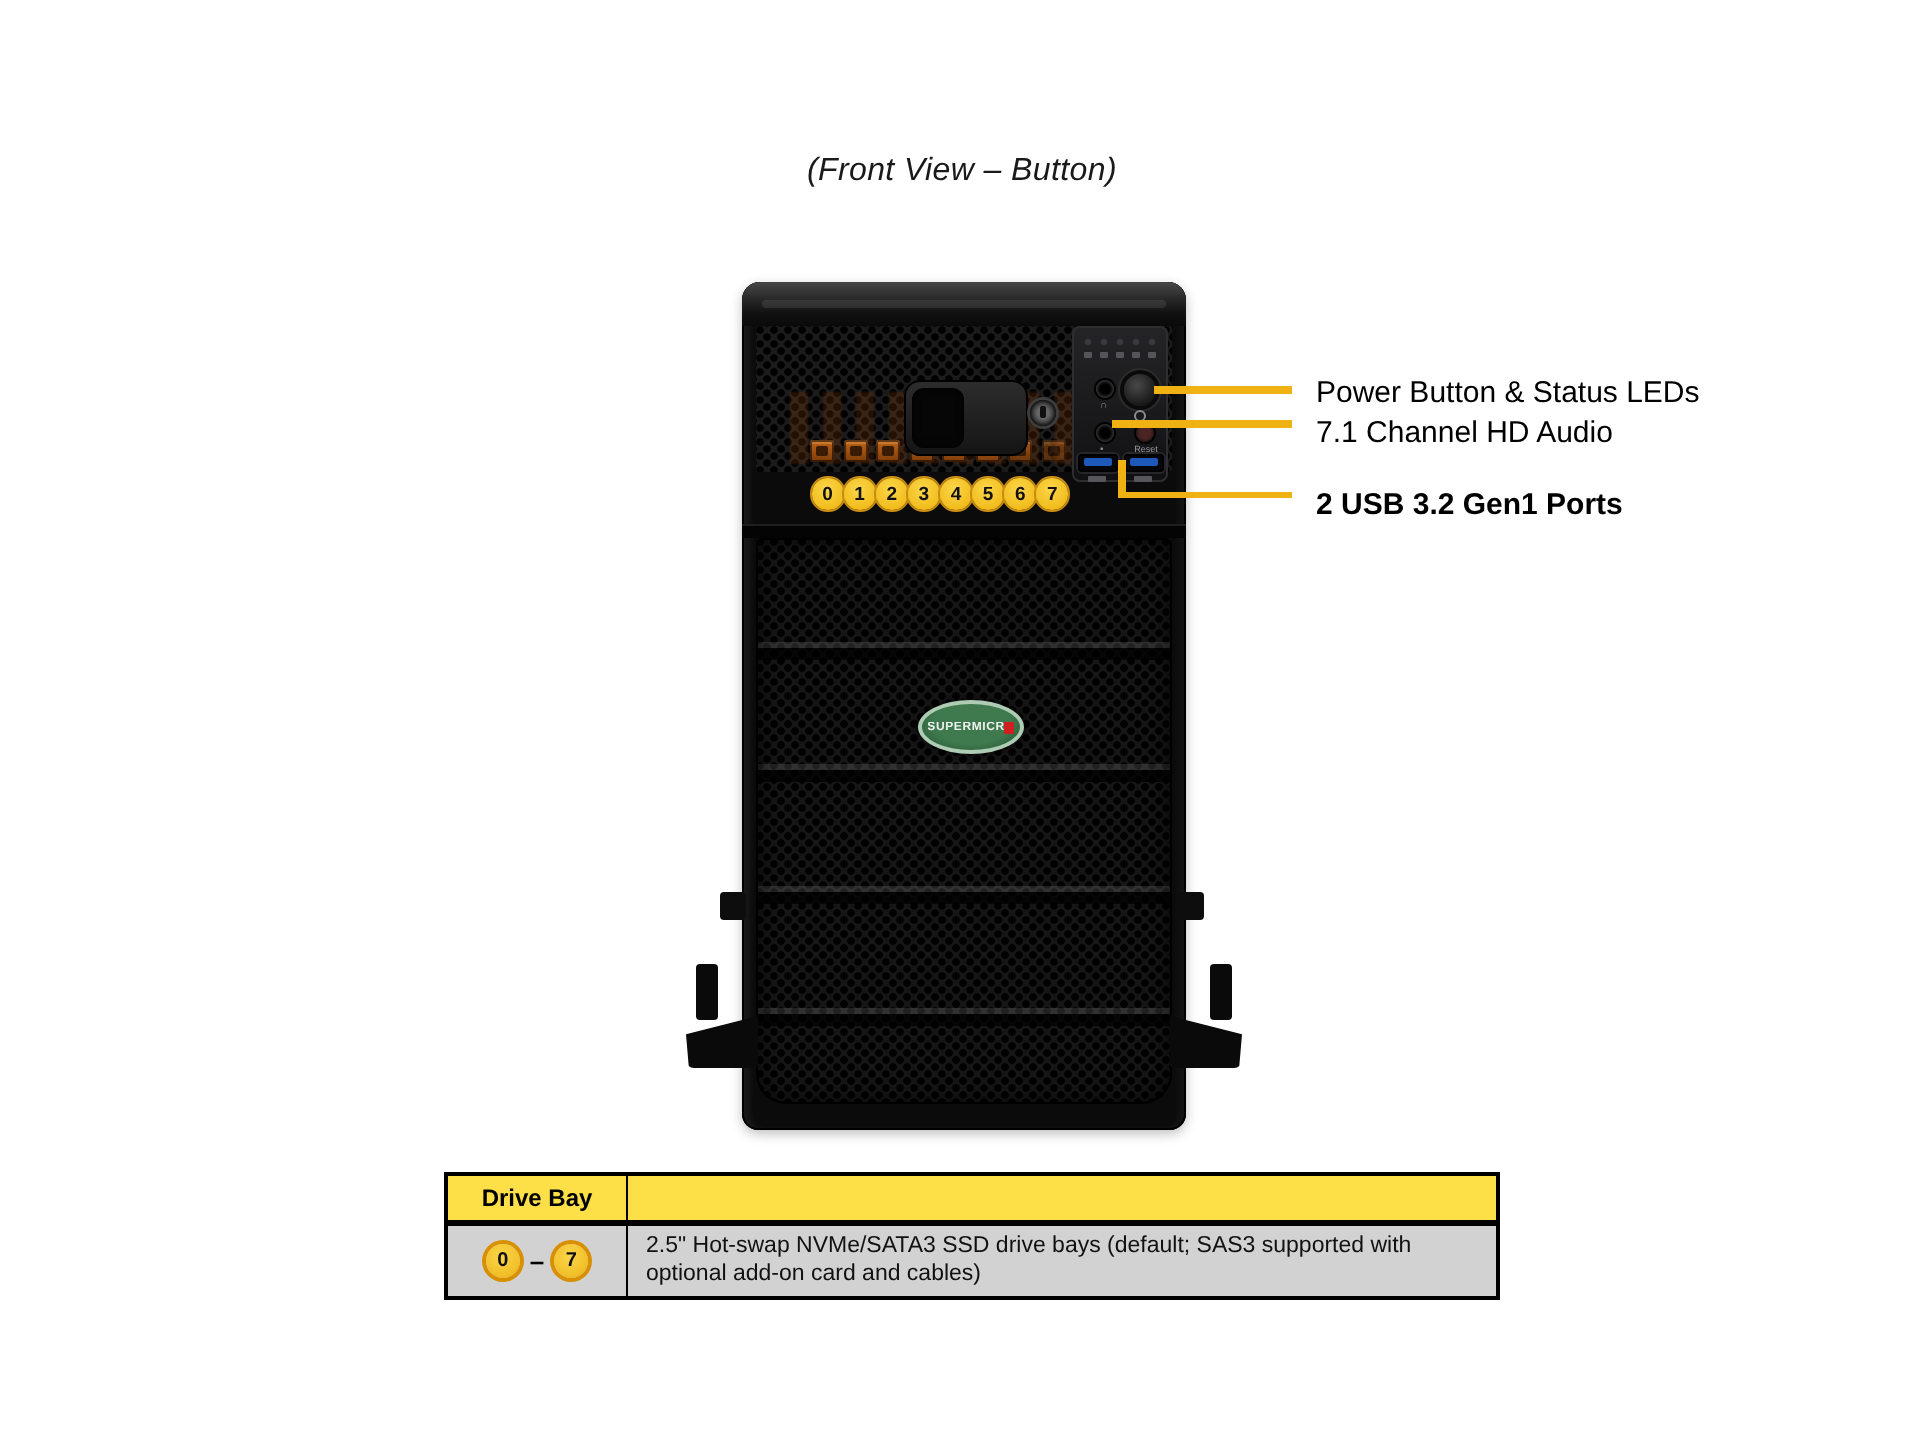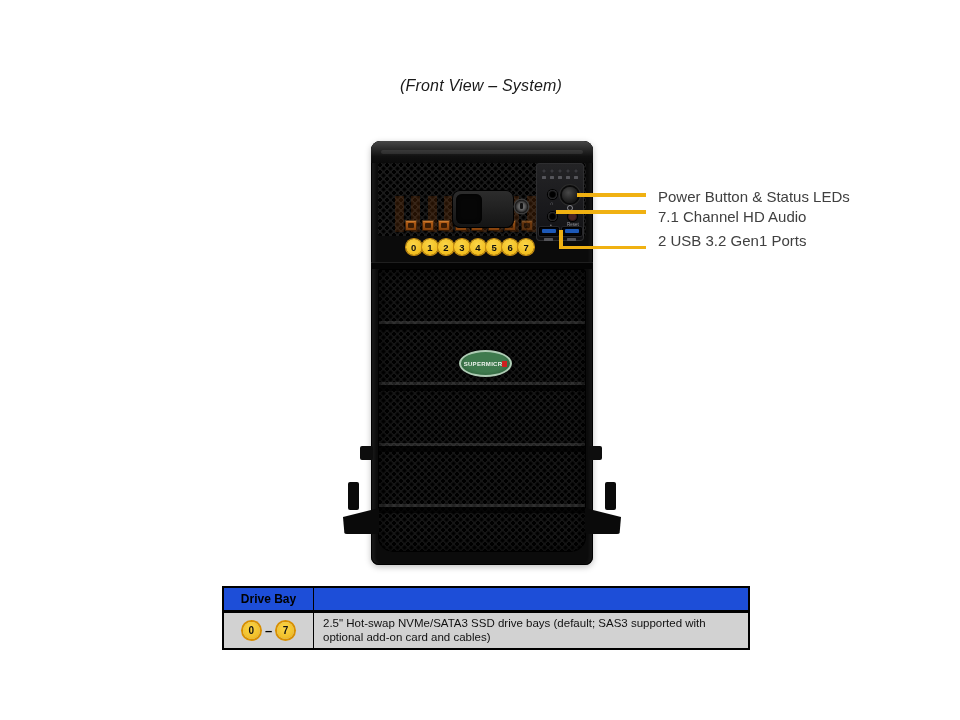--- a/index.html
+++ b/index.html
@@ -167,33 +167,33 @@
   .foot.tab-up-right { left:605px; top:482px; width:11px; height:28px; border-radius:2px; }
 
   
   .callout-line { position:absolute; background:#f0b112; }
   .cl-power { left:577px; top:193px; width:69px; height:3.5px; }
   .cl-audio { left:556px; top:210px; width:90px; height:3.5px; }
   .cl-usb-v { left:559px; top:230px; width:3.5px; height:19px; }
   .cl-usb-h { left:559px; top:245.5px; width:87px; height:3.5px; }
 
   .callout-label {
-    position:absolute; left:658px; font-size:15px; color:#404040; white-space:nowrap;
+    position:absolute; left:658px; font-size:15px; color:#000000; white-space:nowrap;
   }
   .lbl-power { top:188px; }
   .lbl-audio { top:208px; }
-  .lbl-usb   { top:232px; }
+  .lbl-usb   { top:244px;font-weight:bold; }
 
   
   .spec-table {
     position:absolute; left:222px; top:586px; width:528px;
     border:2px solid #000; background:#fff;
   }
   .t-row { display:flex; }
-  .t-head { height:25px; background:#1d4ed8; border-bottom:3px solid #000;text-align:center; }
+  .t-head { height:25px; background:#fde047; border-bottom:3px solid #000;text-align:center; }
   .t-cell { display:flex; align-items:center; justify-content:center; }
   .c-bay { width:90px; border-right:1.5px solid #000; flex:none; }
   .c-desc { flex:1; }
   .t-head .t-cell { font-weight:bold; font-size:12px; color:#000; }
   .t-data { min-height:35px; background:#d2d2d2; }
   .t-data .c-desc {
     justify-content:flex-start; text-align:left;
     font-size:11.5px; line-height:13.5px; color:#111;
     padding:4px 16px 4px 9px;
   }
@@ -204,21 +204,21 @@
     display:flex; align-items:center; justify-content:center;
     font-size:10px; font-weight:bold; color:#111; flex:none;
   }
   .range-dash { font-weight:bold; font-size:13px; color:#000; margin:0 5px; }
 </style>
 </head>
 <body>
 
 <div class="page">
 
-  <div class="fig-title">(Front View – System)</div>
+  <div class="fig-title">(Front View – Button)</div>
 
   <div class="tower">
     <div class="bezel-top">
       <div class="bezel-strip"></div>
     </div>
 
     <div class="upper-mesh mesh"></div>
     <div class="drive-glow"></div>
 
     <div class="latch l1"></div>

